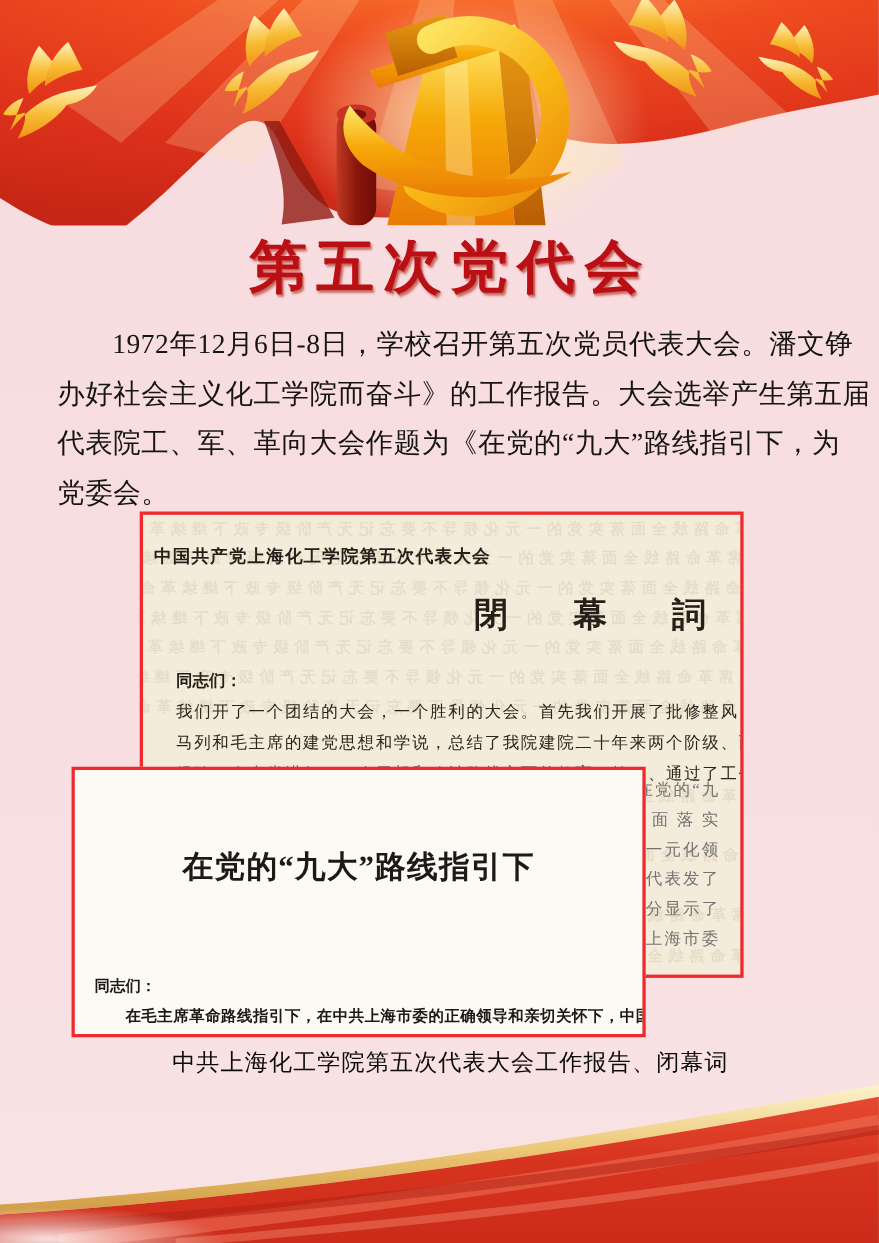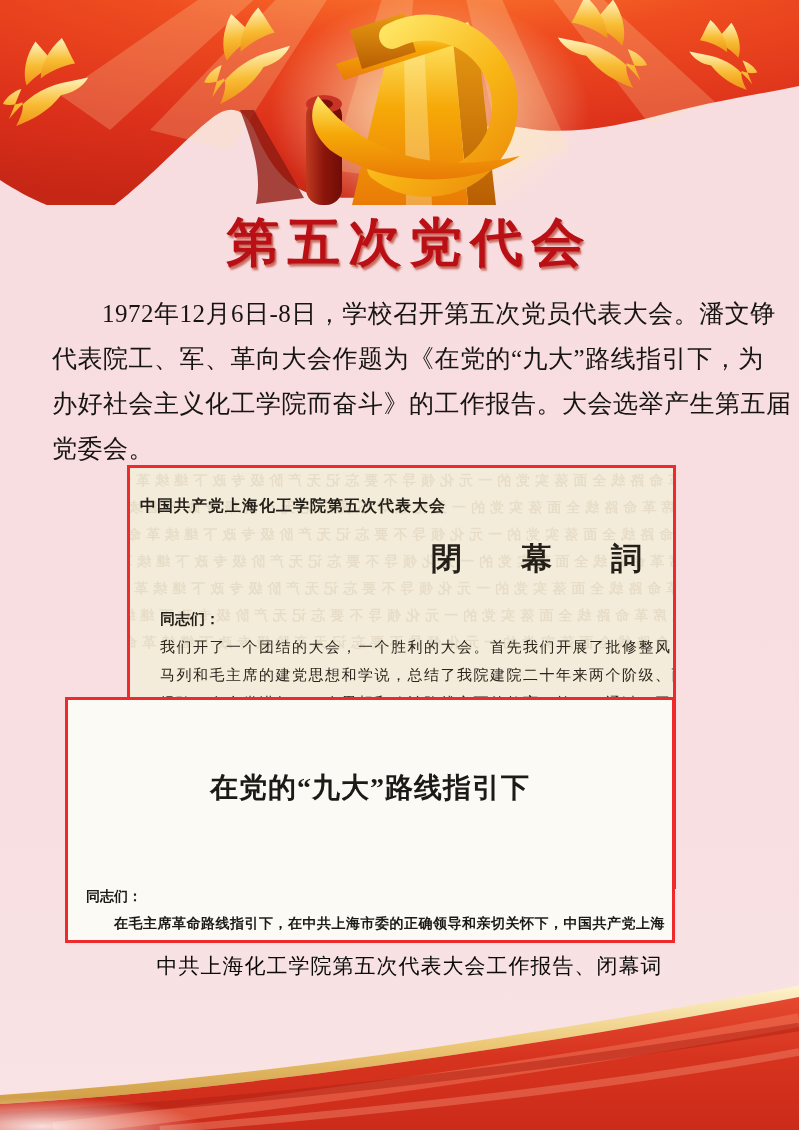--- a/index.html
+++ b/index.html
@@ -18,21 +18,21 @@
     text-shadow:2px 3px 2px rgba(201,110,98,.95), 1px 1px 0 #8e0d10;
     font-family:"DejaVu Serif","Liberation Serif",serif;
   }
 
   .intro{position:absolute; top:291px; left:52px; width:700px; color:#171512;}
   .intro .line{height:45px; line-height:45px; font-size:25px; letter-spacing:.5px; white-space:nowrap;}
   .intro .line.first{text-indent:2em;}
 
   .doc{position:absolute; box-sizing:border-box; border:3px solid #ee2a2c; overflow:hidden;}
   .doc-closing{left:127px; top:465px; width:549px; height:424px; background:#f4ecda; z-index:1;}
-  .doc-report {left:65px;  top:697px; width:610px; height:246px; background:#fbfaf5; z-index:2;}
+  .doc-report {left:65px;  top:697px; width:522px; height:246px; background:#fbfaf5; z-index:2;}
 
   .bleed-layer{position:absolute; inset:0; overflow:hidden; z-index:0;}
   .bleed-row{
     position:absolute; white-space:nowrap; font-size:14px; letter-spacing:5px;
     color:#8f7b52; opacity:.13; transform:scaleX(-1); filter:blur(.4px); font-weight:bold;
   }
 
   .doc-closing .doc-col{position:absolute; left:10px; top:0; width:516px; z-index:1;}
   .dc-header{position:absolute; top:28px; left:0; width:100%; text-align:left;
     font-size:16px; font-weight:bold; letter-spacing:1px; color:#241f19; white-space:nowrap;}
@@ -144,22 +144,22 @@
       <use href="#dove" transform="translate(196,14) rotate(-6) scale(0.92)"></use>
       <use href="#dove" transform="translate(648,-4) scale(-0.92,0.92)"></use>
       <use href="#dove" transform="translate(758,20) scale(-0.70,0.70)"></use>
     </g>
   </svg>
 
   <div class="page-title">第五次党代会</div>
 
   <div class="intro">
     <div class="line first">1972年12月6日-8日，学校召开第五次党员代表大会。潘文铮</div>
+    <div class="line">办好社会主义化工学院而奋斗》的工作报告。大会选举产生第五届</div>
     <div class="line">代表院工、军、革向大会作题为《在党的“九大”路线指引下，为</div>
-    <div class="line">办好社会主义化工学院而奋斗》的工作报告。大会选举产生第五届</div>
     <div class="line">党委会。</div>
   </div>
 
   <div class="doc doc-closing">
     <div class="bleed-layer">
       <span class="bleed-row" style="top:4px;left:-18px">阶级斗争路线学习毛主席革命路线全面落实党的一元化领导不要忘记无产阶级专政下继续革命</span>
       <span class="bleed-row" style="top:31px;left:-44px">阶级斗争路线学习毛主席革命路线全面落实党的一元化领导不要忘记无产阶级专政下继续革命</span>
       <span class="bleed-row" style="top:58px;left:-8px">阶级斗争路线学习毛主席革命路线全面落实党的一元化领导不要忘记无产阶级专政下继续革命</span>
       <span class="bleed-row" style="top:85px;left:-36px">阶级斗争路线学习毛主席革命路线全面落实党的一元化领导不要忘记无产阶级专政下继续革命</span>
       <span class="bleed-row" style="top:112px;left:-20px">阶级斗争路线学习毛主席革命路线全面落实党的一元化领导不要忘记无产阶级专政下继续革命</span>

